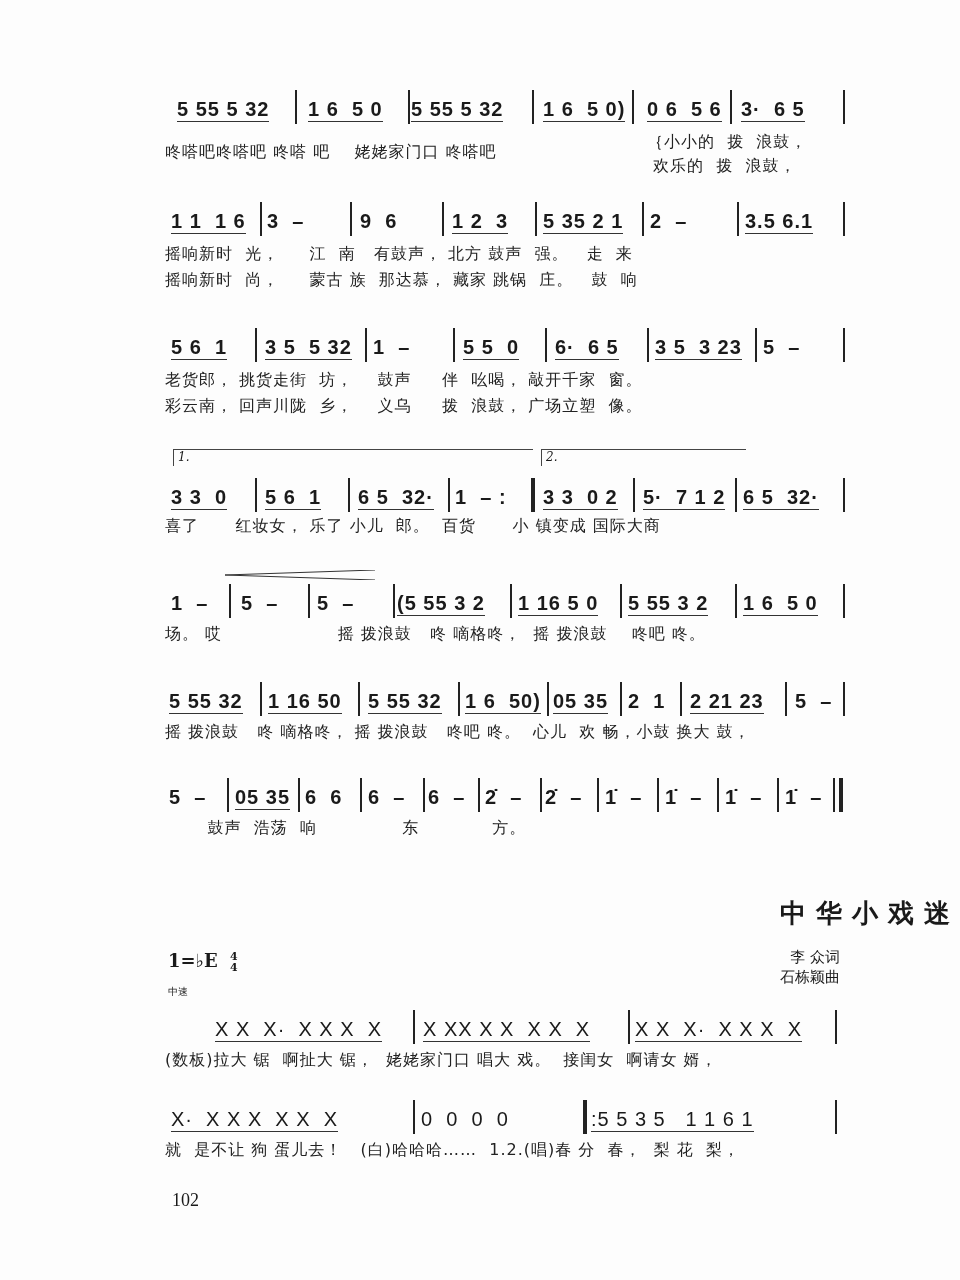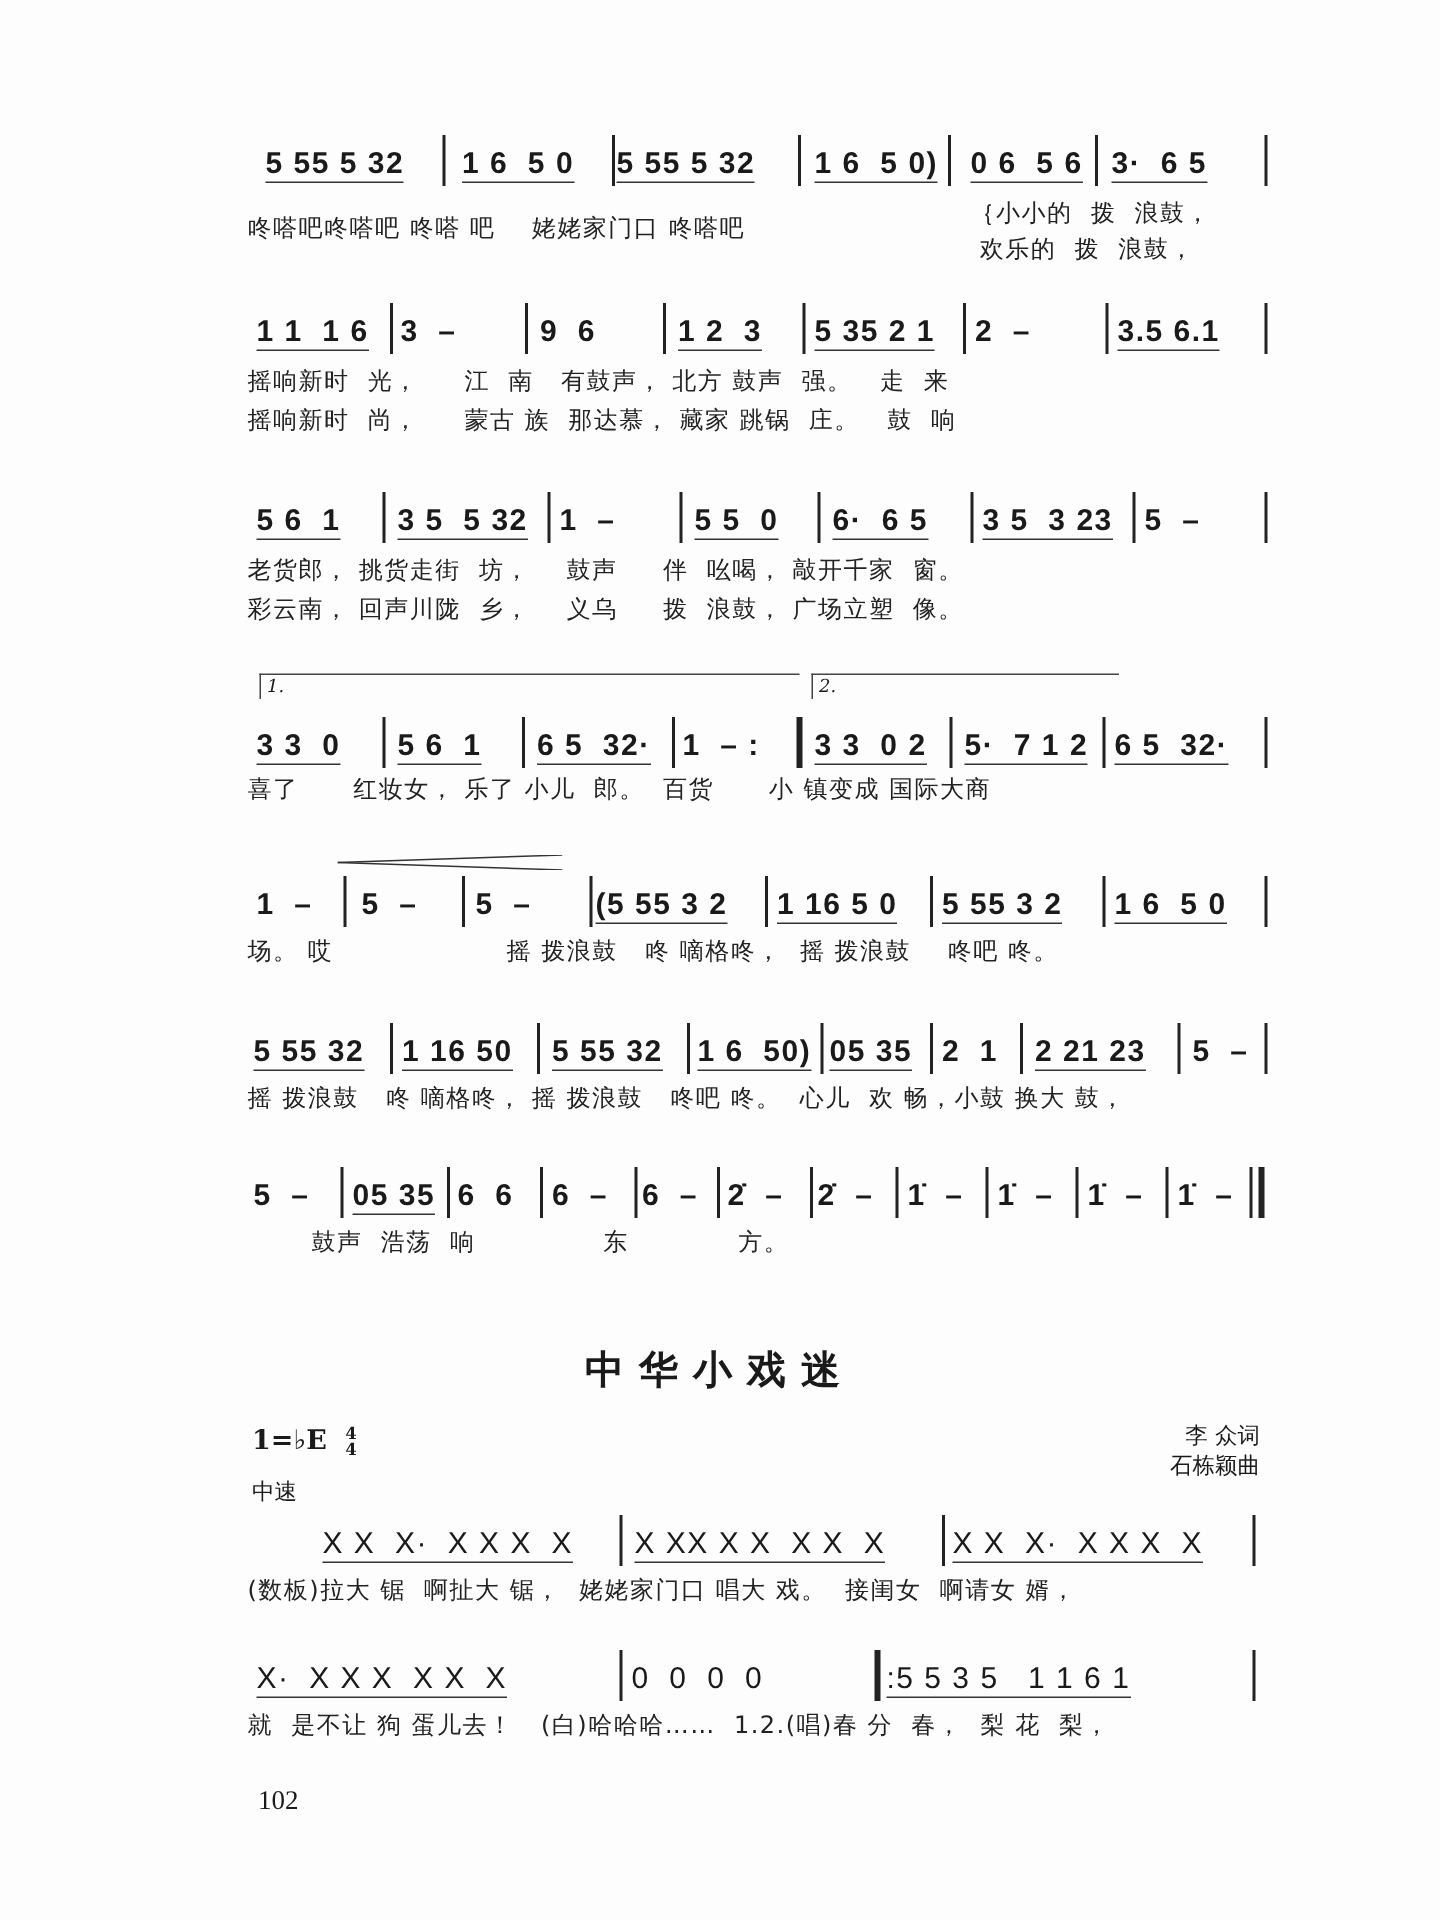--- a/index.html
+++ b/index.html
@@ -11,25 +11,25 @@
            font-family:"Liberation Sans", sans-serif; font-weight:bold; font-size:20px;
            letter-spacing:1px; white-space:pre; }
   .notes .m { position:absolute; top:0; white-space:pre; }
   .bar { position:absolute; top:-8px; width:1.5px; height:34px; background:#222; }
   .bar.thick { width:4px; }
   .lyric { position:absolute; left:0; font-size:16px; white-space:pre; letter-spacing:1px;
            font-family:"DejaVu Sans", sans-serif; color:#222; }
   .ul { border-bottom:1.2px solid #333; }
   .volta { position:absolute; border-top:1px solid #444; border-left:1px solid #444; height:16px;
            font-size:12px; font-style:italic; padding-left:4px; }
-  .title { position:absolute; left:0; width:960px; top:896px; text-align:center; font-size:26px;
+  .title { position:absolute; left:0; width:960px; top:896px; text-align:right; font-size:26px;
            font-weight:bold; letter-spacing:10px; font-family:"DejaVu Serif", serif; }
   .key { position:absolute; left:168px; top:950px; font-size:18px; font-weight:bold; }
   .frac { display:inline-block; vertical-align:middle; font-size:11px; line-height:11px; text-align:center; margin-left:6px; }
-  .tempo { position:absolute; left:168px; top:985px; font-size:15px; font-family:"DejaVu Sans", sans-serif; }
+  .tempo { position:absolute; left:168px; top:985px; font-size:10px; font-family:"DejaVu Sans", sans-serif; }
   .credit { position:absolute; right:120px; font-size:15px; font-family:"DejaVu Sans", sans-serif; text-align:right; }
   .pagenum { position:absolute; left:172px; top:1190px; font-size:18px; font-family:"Liberation Serif", serif;text-align:right; }
   .hairpin { position:absolute; left:60px; top:-22px; width:150px; height:10px; }
 </style>
 </head>
 <body>
 
 <div class="page">
 
   <div class="row" style="top:98px;">

